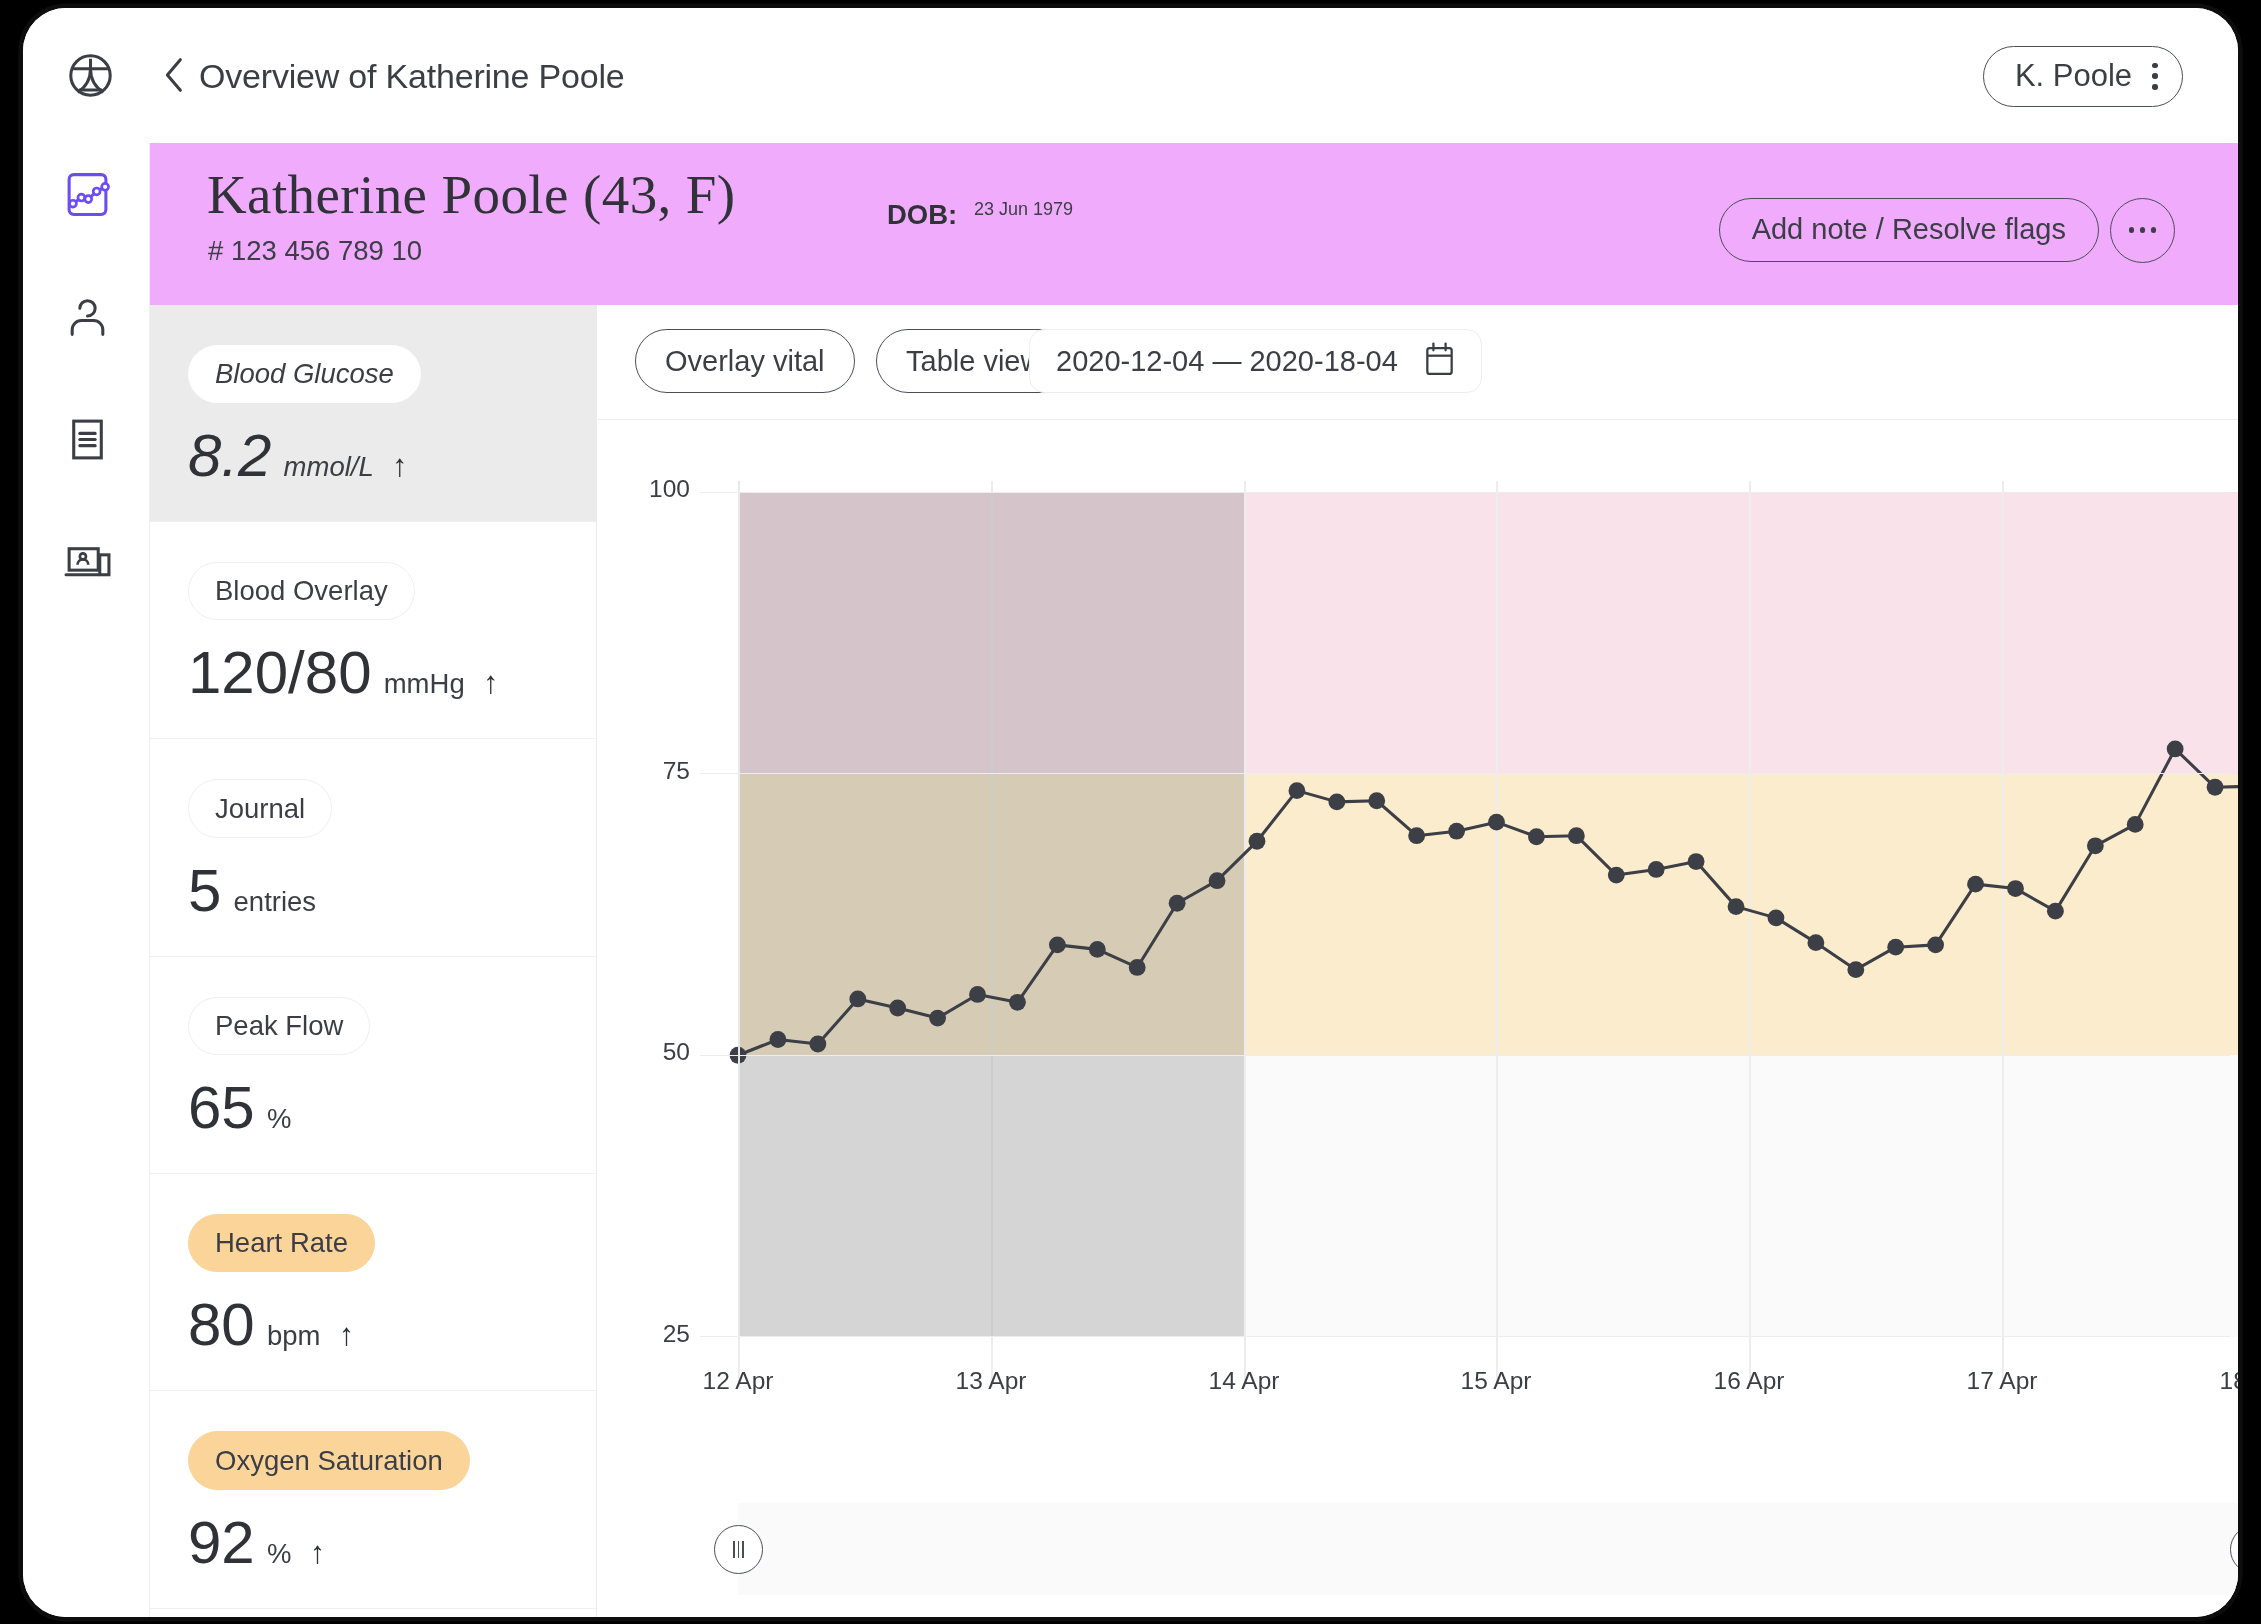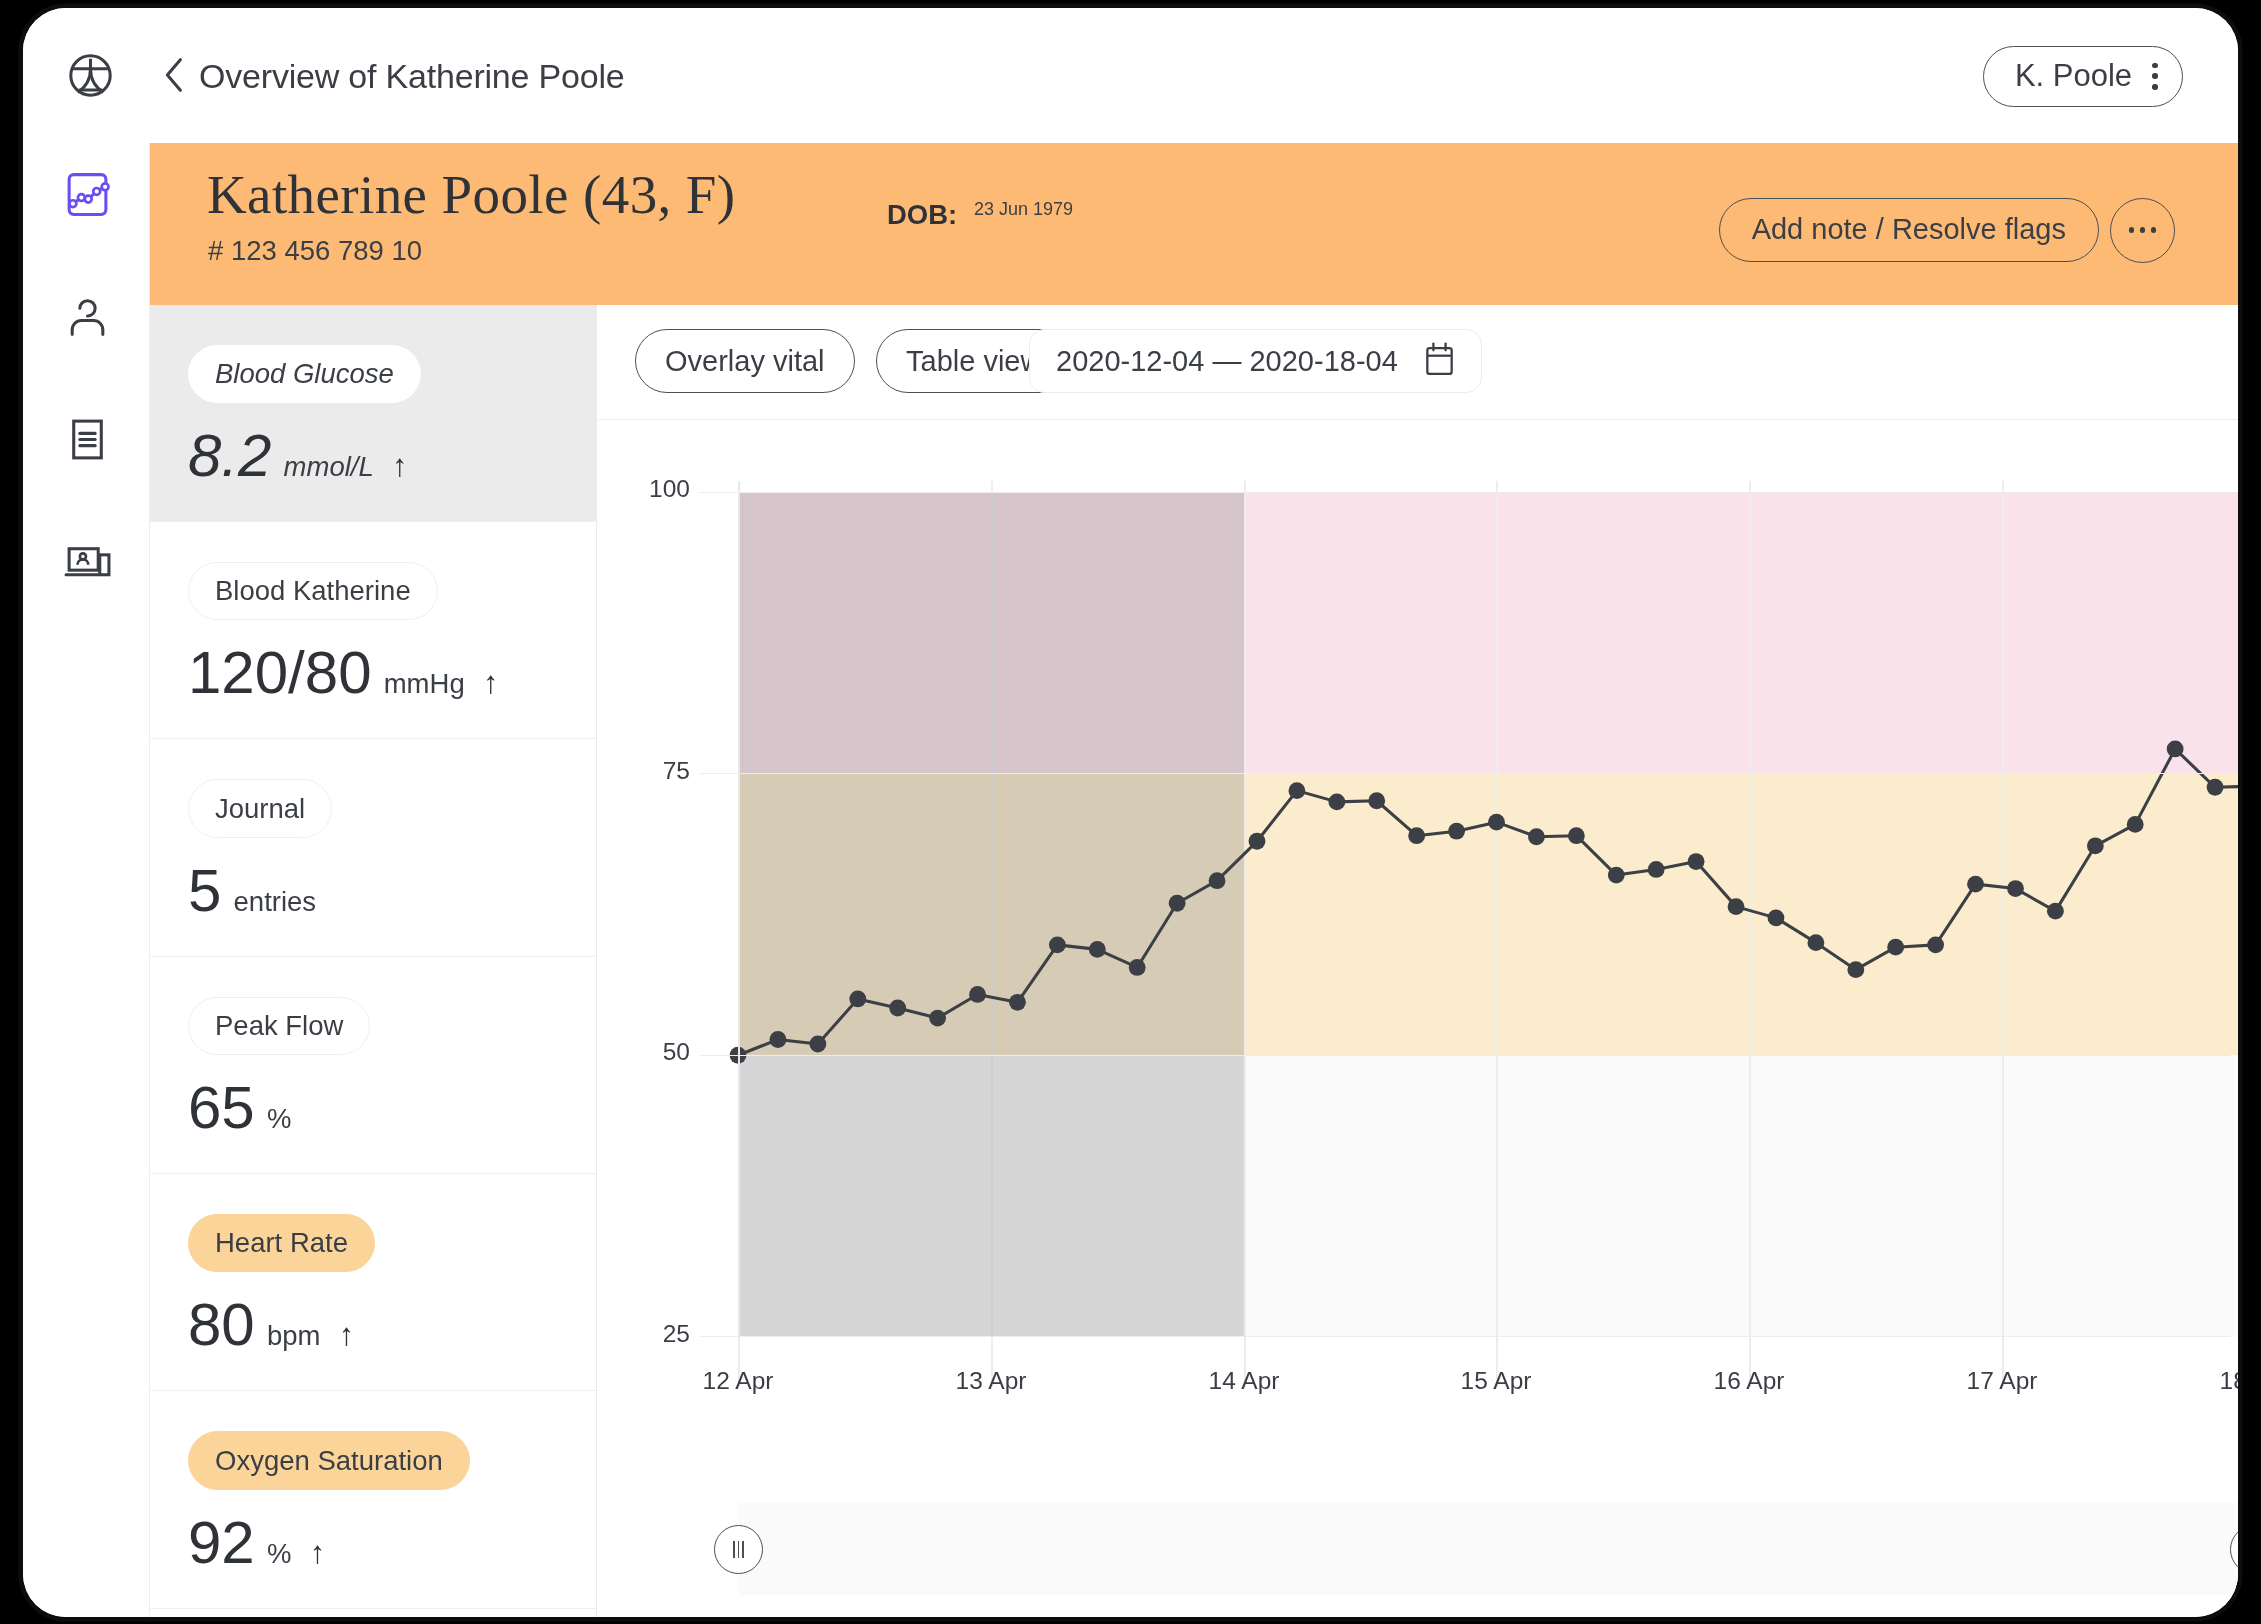--- a/index.html
+++ b/index.html
@@ -112,21 +112,21 @@
     cursor: pointer;
   }
 
   
   #patient-header {
     position: absolute;
     left: 127px;
     top: 135px;
     right: 0;
     height: 162px;
-    background: #fdba74;
+    background: #f0abfc;
     box-sizing: border-box;
   }
   #patient-name {
     position: absolute;
     left: 57px;
     top: 20px;
     font-family: "Liberation Serif", serif;
     font-size: 55px;
     color: #2f3338;
     white-space: nowrap;
@@ -501,21 +501,21 @@
     <div class="vital-card active">
       <span class="vital-chip plain-on-grey">Blood Glucose</span>
       <div class="vital-readout">
         <span class="vital-value">8.2</span>
         <span class="vital-unit">mmol/L</span>
         <span class="vital-arrow">↑</span>
       </div>
     </div>
 
     <div class="vital-card">
-      <span class="vital-chip">Blood Katherine</span>
+      <span class="vital-chip">Blood Overlay</span>
       <div class="vital-readout">
         <span class="vital-value">120/80</span>
         <span class="vital-unit">mmHg</span>
         <span class="vital-arrow">↑</span>
       </div>
     </div>
 
     <div class="vital-card">
       <span class="vital-chip">Journal</span>
       <div class="vital-readout">

